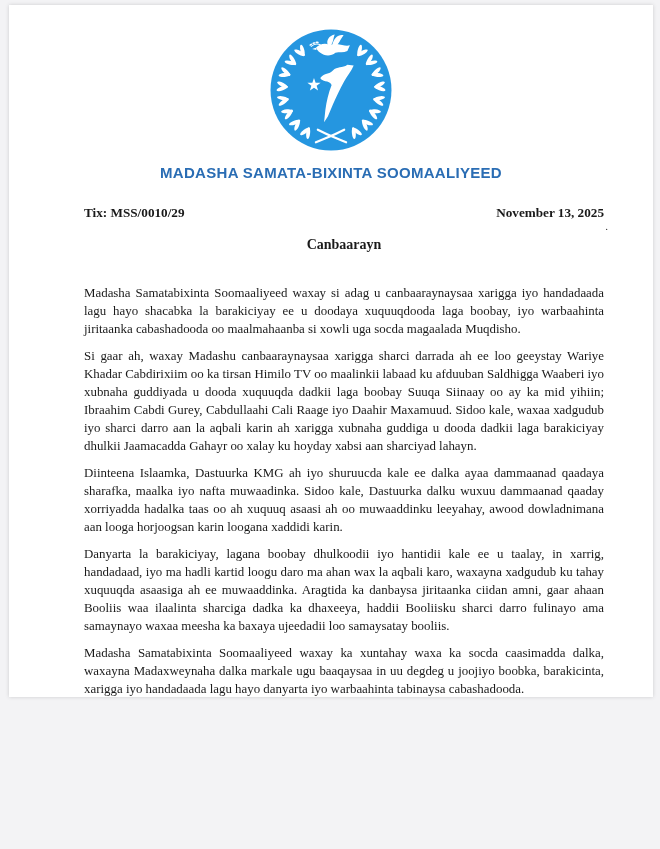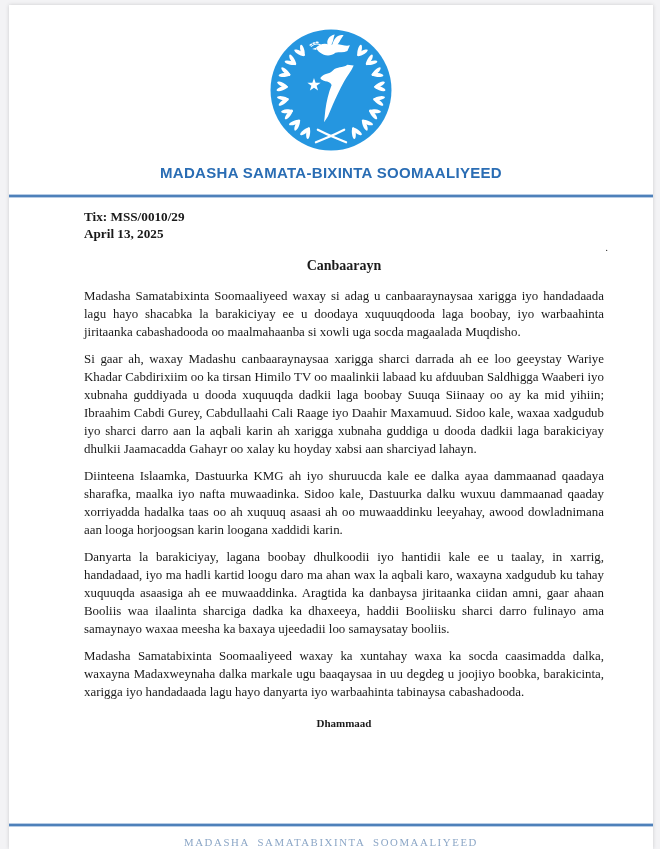--- a/index.html
+++ b/index.html
@@ -6,21 +6,21 @@
     margin: 0;
     padding: 0;
     width: 660px;
     height: 849px;
     overflow: hidden;
     background: #f3f3f5;
     font-family: "Liberation Serif", "DejaVu Serif", serif;
   }
   .card {
     width: 644px;
-    height: 844px;
+    height: 692px;
     margin: 5px auto 0 9px;
     background: #ffffff;
     box-shadow: 0 0 4px rgba(0,0,0,0.16);
     display: flex;
     flex-direction: column;
     overflow: hidden;
     box-sizing: border-box;
   }
   
   .letterhead { padding-top: 22px; text-align: center; }
@@ -48,32 +48,31 @@
     margin-top: 10px;
     padding: 0 49px 0 75px;
     color: #1a1a1a;
   }
   .meta-row {
     display: flex;
     justify-content: space-between;
     font-weight: bold;
     font-size: 13.2px;
     line-height: 17px;
-    flex-direction: column;
   }
   .stray {
     text-align: right;
     font-size: 11px;
     line-height: 11px;
     height: 11px;
     margin-right: -4px;
     color: #333;
   }
   .title {
-    margin: 4px 0 12px 0;
+    margin: 4px 0 30px 0;
     text-align: center;
     font-size: 14px;
     font-weight: bold;
     line-height: 18px;
   }
   .letter p {
     margin: 0 0 9px 0;
     font-size: 12.9px;
     line-height: 18px;
     text-align: justify;
@@ -151,21 +150,21 @@
     </svg>
 
     <div class="org-name">MADASHA SAMATA-BIXINTA SOOMAALIYEED</div>
   </header>
 
   <div class="rule rule-top"></div>
 
   <main class="letter">
     <div class="meta-row">
       <span>Tix: MSS/0010/29</span>
-      <span>April 13, 2025</span>
+      <span>November 13, 2025</span>
     </div>
     <div class="stray">.</div>
 
     <h1 class="title">Canbaarayn</h1>
 
     <p>Madasha Samatabixinta Soomaaliyeed waxay si adag u canbaaraynaysaa xarigga iyo handadaada lagu hayo shacabka la barakiciyay ee u doodaya xuquuqdooda laga boobay, iyo warbaahinta jiritaanka cabashadooda oo maalmahaanba si xowli uga socda magaalada Muqdisho.</p>
     <p>Si gaar ah, waxay Madashu canbaaraynaysaa xarigga sharci darrada ah ee loo geeystay Wariye Khadar Cabdirixiim oo ka tirsan Himilo TV oo maalinkii labaad ku afduuban Saldhigga Waaberi iyo xubnaha guddiyada u dooda xuquuqda dadkii laga boobay Suuqa Siinaay oo ay ka mid yihiin; Ibraahim Cabdi Gurey, Cabdullaahi Cali Raage iyo Daahir Maxamuud. Sidoo kale, waxaa xadgudub iyo sharci darro aan la aqbali karin ah xarigga xubnaha guddiga u dooda dadkii laga barakiciyay dhulkii Jaamacadda Gahayr oo xalay ku hoyday xabsi aan sharciyad lahayn.</p>
     <p>Diinteena Islaamka, Dastuurka KMG ah iyo shuruucda kale ee dalka ayaa dammaanad qaadaya sharafka, maalka iyo nafta muwaadinka. Sidoo kale, Dastuurka dalku wuxuu dammaanad qaaday xorriyadda hadalka taas oo ah xuquuq asaasi ah oo muwaaddinku leeyahay, awood dowladnimana aan looga horjoogsan karin loogana xaddidi karin.</p>
     <p>Danyarta la barakiciyay, lagana boobay dhulkoodii iyo hantidii kale ee u taalay, in xarrig, handadaad, iyo ma hadli kartid loogu daro ma ahan wax la aqbali karo, waxayna xadgudub ku tahay xuquuqda asaasiga ah ee muwaaddinka. Aragtida ka danbaysa jiritaanka ciidan amni, gaar ahaan Booliis waa ilaalinta sharciga dadka ka dhaxeeya, haddii Booliisku sharci darro fulinayo ama samaynayo waxaa meesha ka baxaya ujeedadii loo samaysatay booliis.</p>
     <p>Madasha Samatabixinta Soomaaliyeed waxay ka xuntahay waxa ka socda caasimadda dalka, waxayna Madaxweynaha dalka markale ugu baaqaysaa in uu degdeg u joojiyo boobka, barakicinta, xarigga iyo handadaada lagu hayo danyarta iyo warbaahinta tabinaysa cabashadooda.</p>

